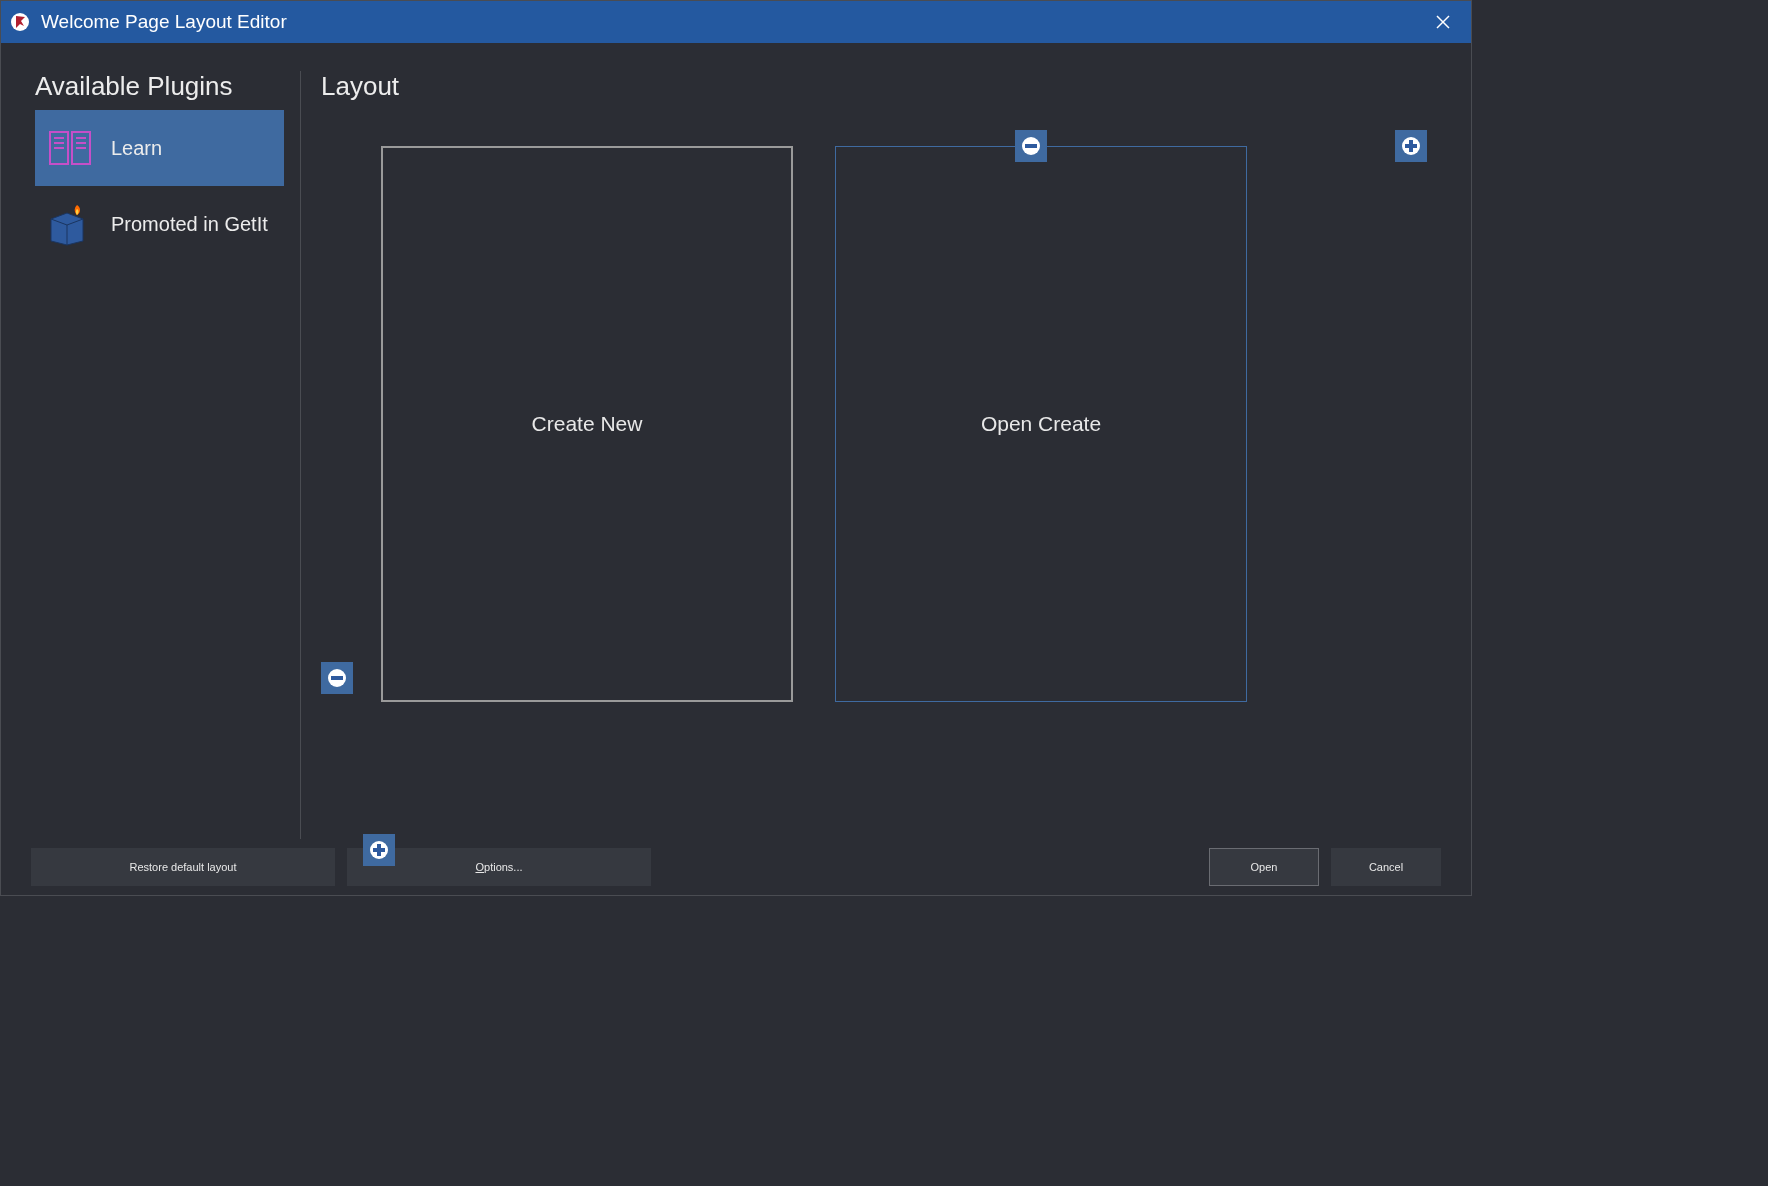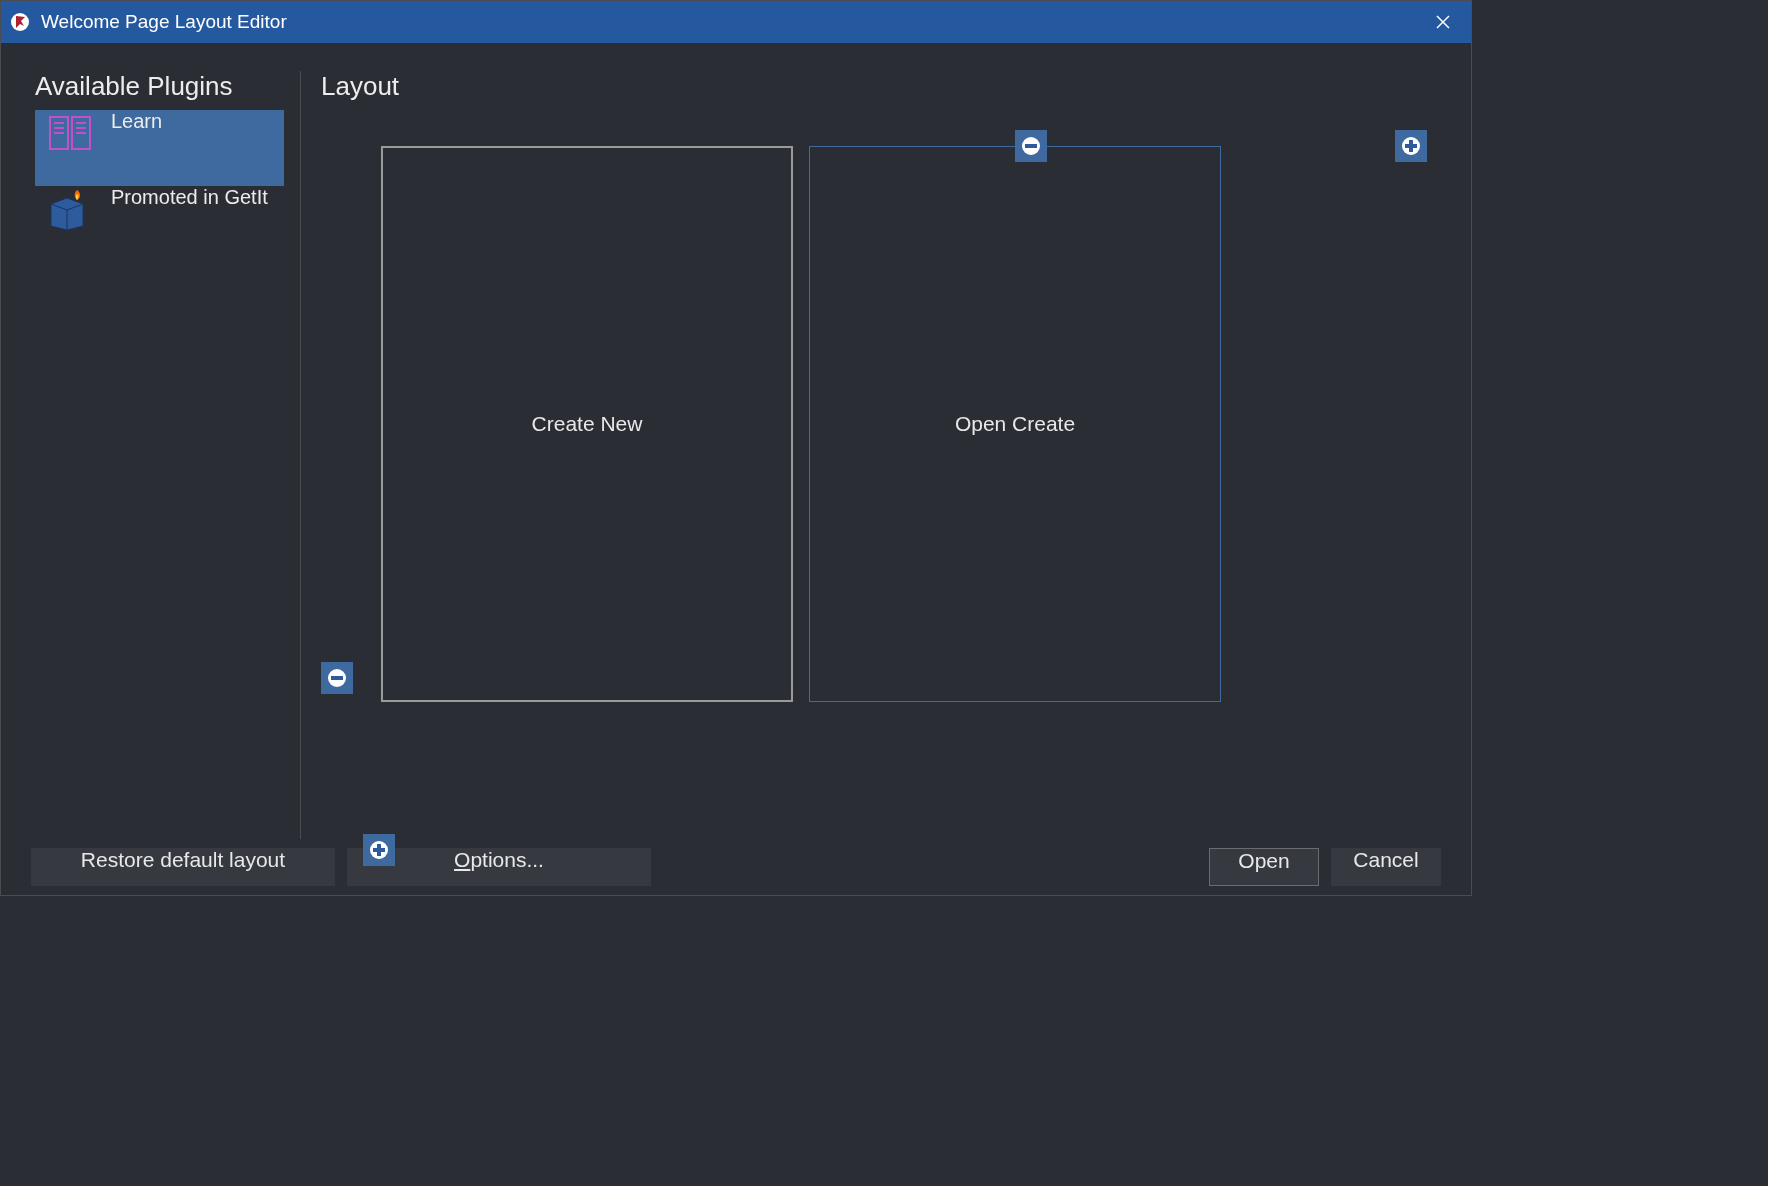--- a/index.html
+++ b/index.html
@@ -55,21 +55,21 @@
     border-right: 1px solid #4a4c52;
   }
   .panel-title {
     font-size: 26px;
     font-weight: 400;
     margin-bottom: 8px;
     color: #ececec;
   }
   .plugin-item {
     display: flex;
-    align-items: flex-start;
+    align-items: center;
     height: 76px;
     padding: 0 12px;
     cursor: pointer;
     gap: 18px;
     font-size: 20px;
     color: #ececec;
   }
   .plugin-item.selected {
     background: #3f6aa0;
   }
@@ -88,21 +88,21 @@
     height: 680px;
   }
   .icon-btn {
     width: 32px; height: 32px;
     background: #3f6aa0;
     display: flex; align-items: center; justify-content: center;
     cursor: pointer;
   }
   .panels-row {
     display: flex;
-    gap: 16px;
+    gap: 42px;
     margin-left: 60px;
     height: 560px;
     margin-top: 44px;
   }
   .layout-tile {
     width: 412px;
     height: 556px;
     display: flex;
     align-items: center;
     justify-content: center;
@@ -130,23 +130,23 @@
     height: 56px;
     display: flex;
     align-items: center;
     padding: 0 30px;
     gap: 12px;
   }
   .footer .btn {
     height: 38px;
     background: #363940;
     display: flex;
-    align-items: flex-start;
+    align-items: center;
     justify-content: center;
-    font-size: 21px;
+    font-size: 11px;
     color: #e8e8e8;
     cursor: pointer;
     padding: 0 20px;
   }
   .footer .btn-restore { width: 304px; }
   .footer .btn-options { width: 304px; }
   .footer .spacer { flex: 1; }
   .footer .btn-save { width: 110px; border: 1px solid #6a6c72; }
   .footer .btn-cancel { width: 110px; }
 </style>

